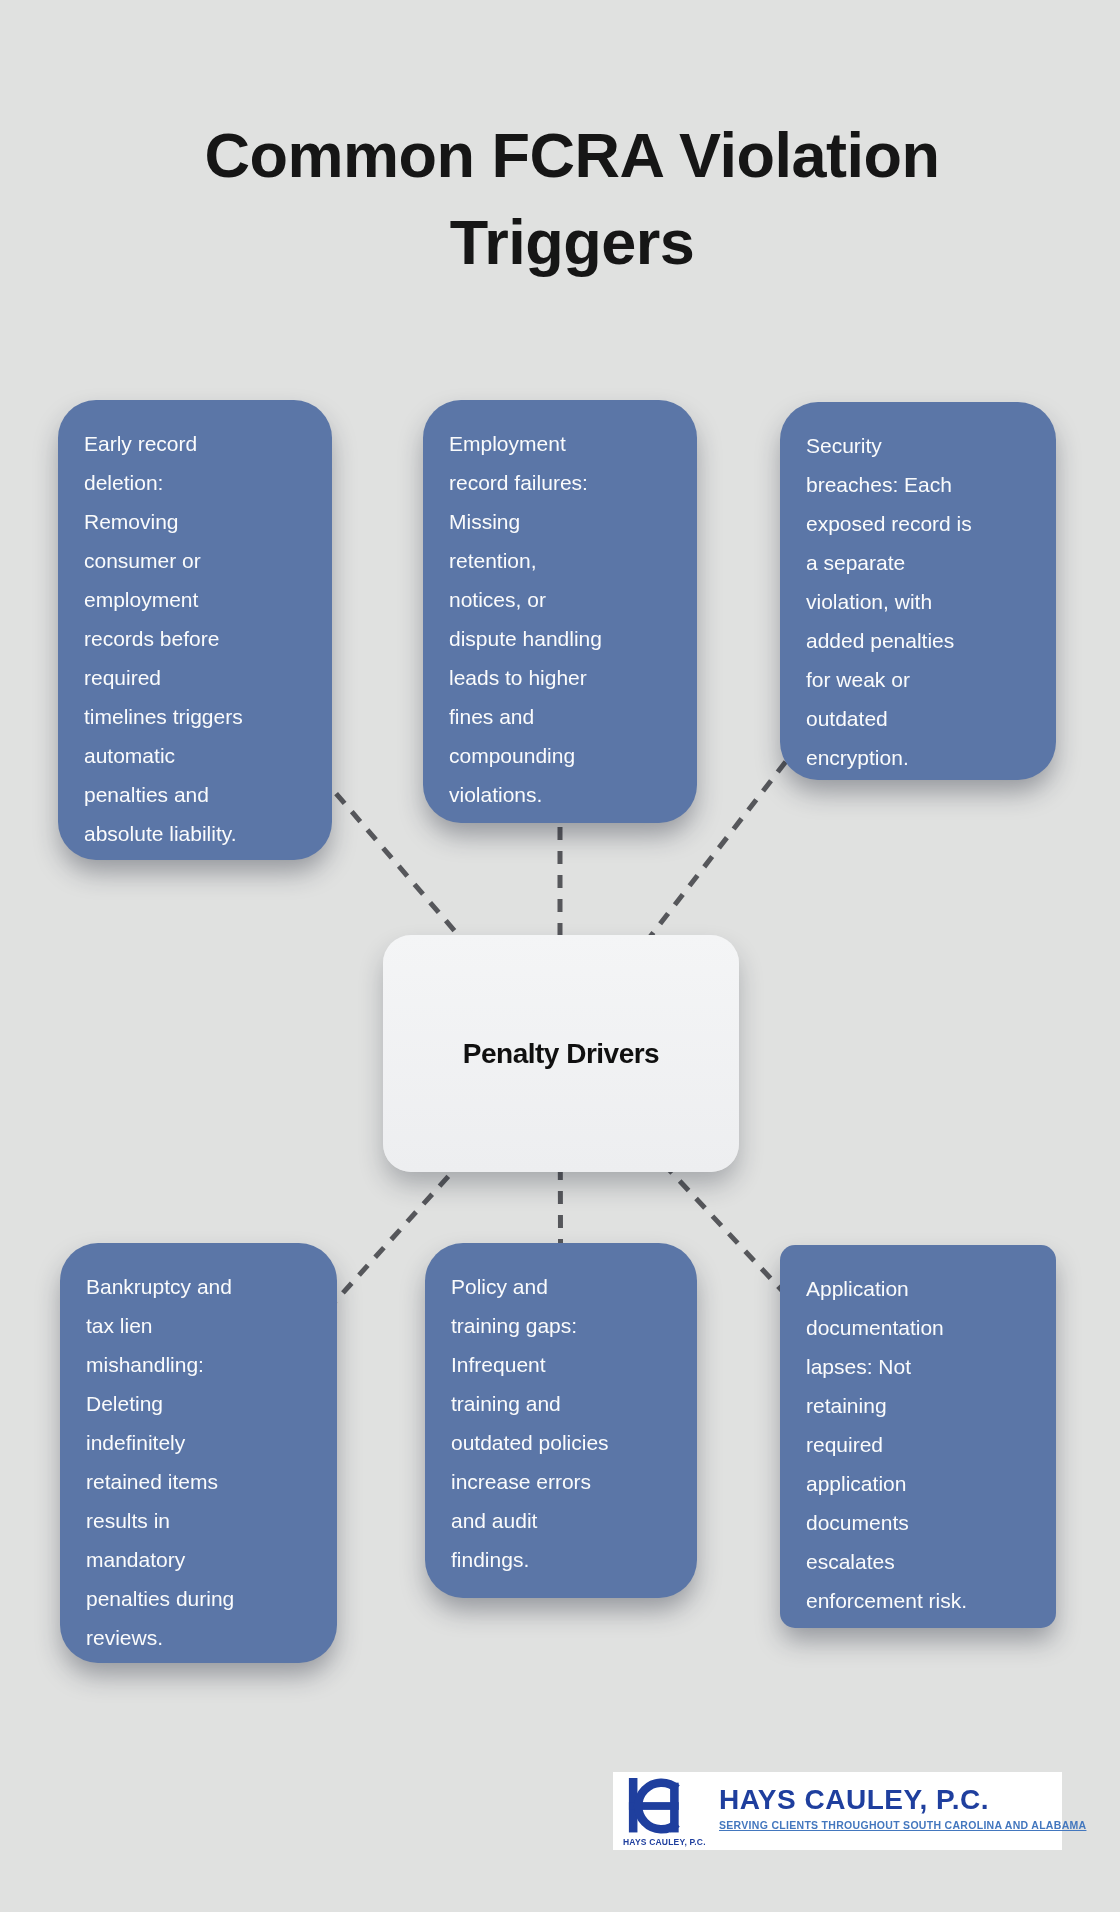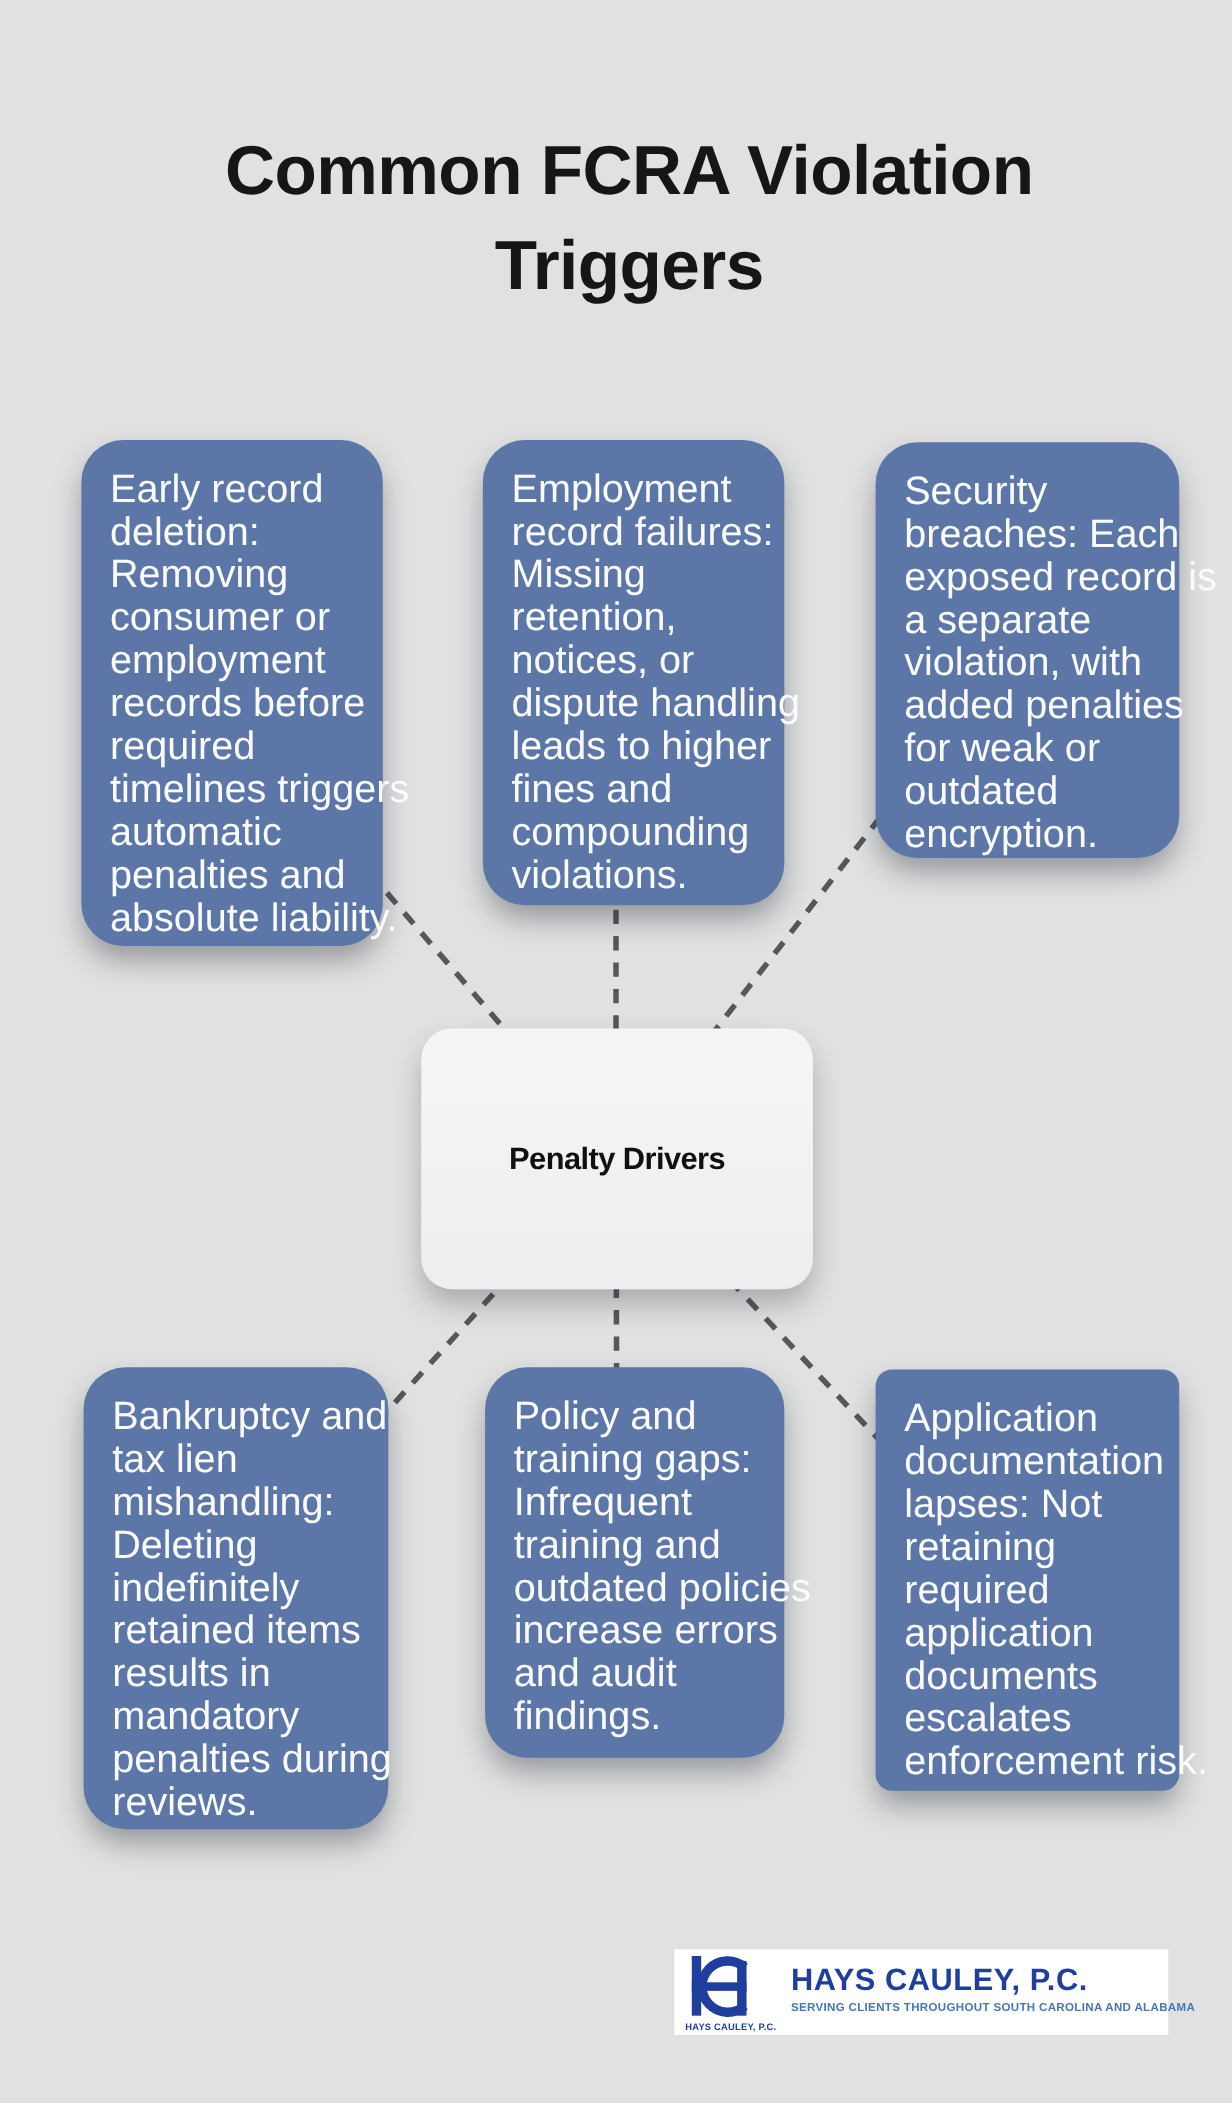--- a/index.html
+++ b/index.html
@@ -24,24 +24,23 @@
     stroke:var(--dash,#56575B);
     stroke-width:5;
     stroke-dasharray:13 11;
   }
   .card{
     position:absolute;z-index:2;
     background:var(--card,#5B76A7);
     border-radius:38px;
     box-shadow:0 14px 26px -2px rgba(30,35,50,.38);
     color:var(--card_text,#FAFBFC);
-    font-size:36px;line-height:39px;
+    font-size:21px;line-height:39px;
     padding:24px 26px;box-sizing:border-box;
     white-space:pre;
-    margin-left:16px;
   }
   .c1{left:58px; top:400px; width:274px;height:460px;}
   .c2{left:423px;top:400px; width:274px;height:423px;}
   .c3{left:780px;top:402px; width:276px;height:378px;}
   .c4{left:60px; top:1243px;width:277px;height:420px;}
   .c5{left:425px;top:1243px;width:272px;height:355px;}
   .c6{left:780px;top:1245px;width:276px;height:383px;border-radius:15px;}
   .center-node{
     position:absolute;z-index:2;
     left:383px;top:935px;width:356px;height:237px;
@@ -69,21 +68,21 @@
     color:var(--logo_blue,#1F3F9E);white-space:nowrap;
   }
   .logo-text{flex:1;padding-top:12px;}
   .logo-name{
     font-size:28px;font-weight:700;letter-spacing:0.5px;
     color:var(--logo_blue,#1F3F9E);line-height:32px;white-space:nowrap;
   }
   .logo-tagline{
     margin-top:3px;
     font-size:10.5px;font-weight:700;letter-spacing:0.3px;
-    color:var(--logo_light,#4377BE);white-space:nowrap;
+    color:var(--logo_light,#4377BE);white-space:nowrap;text-decoration:underline;
   }
 </style>
 </head>
 <body>
 
 <div class="canvas">
 
   <h1 class="page-title">Common FCRA Violation
 Triggers</h1>
 

